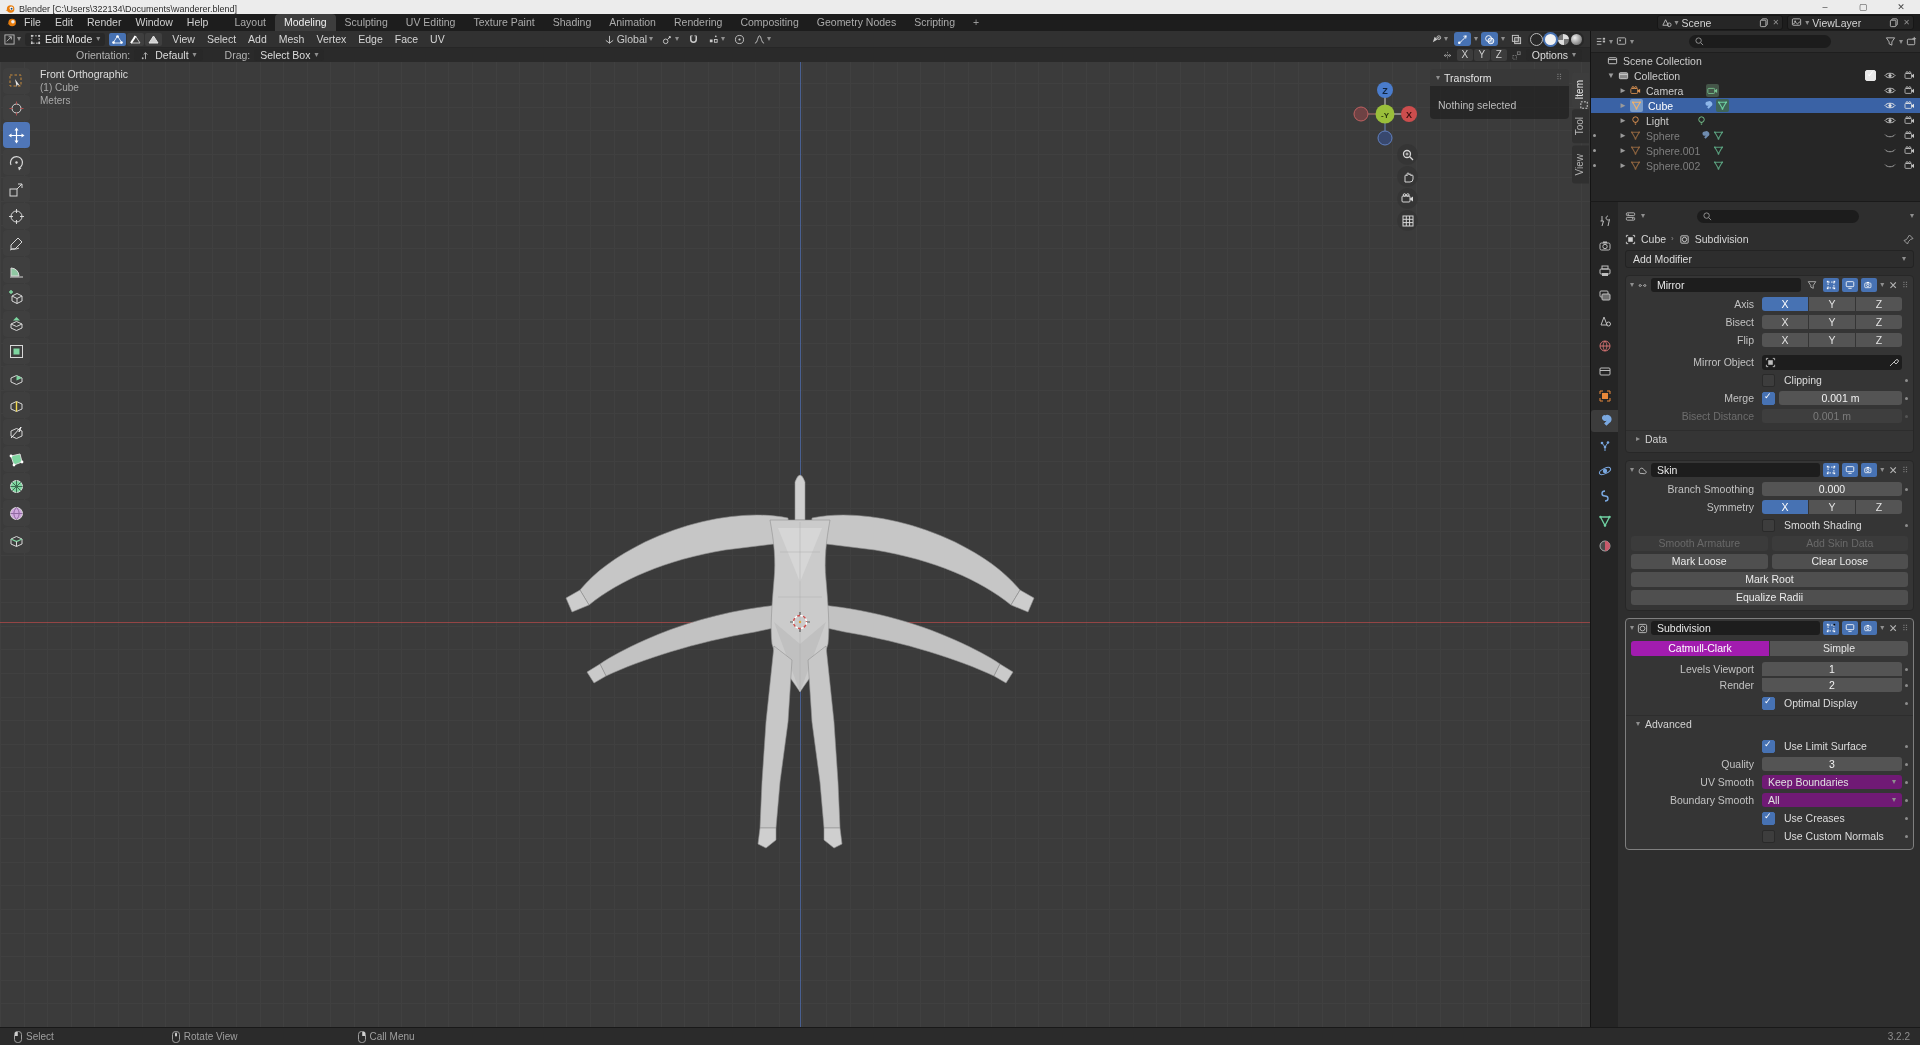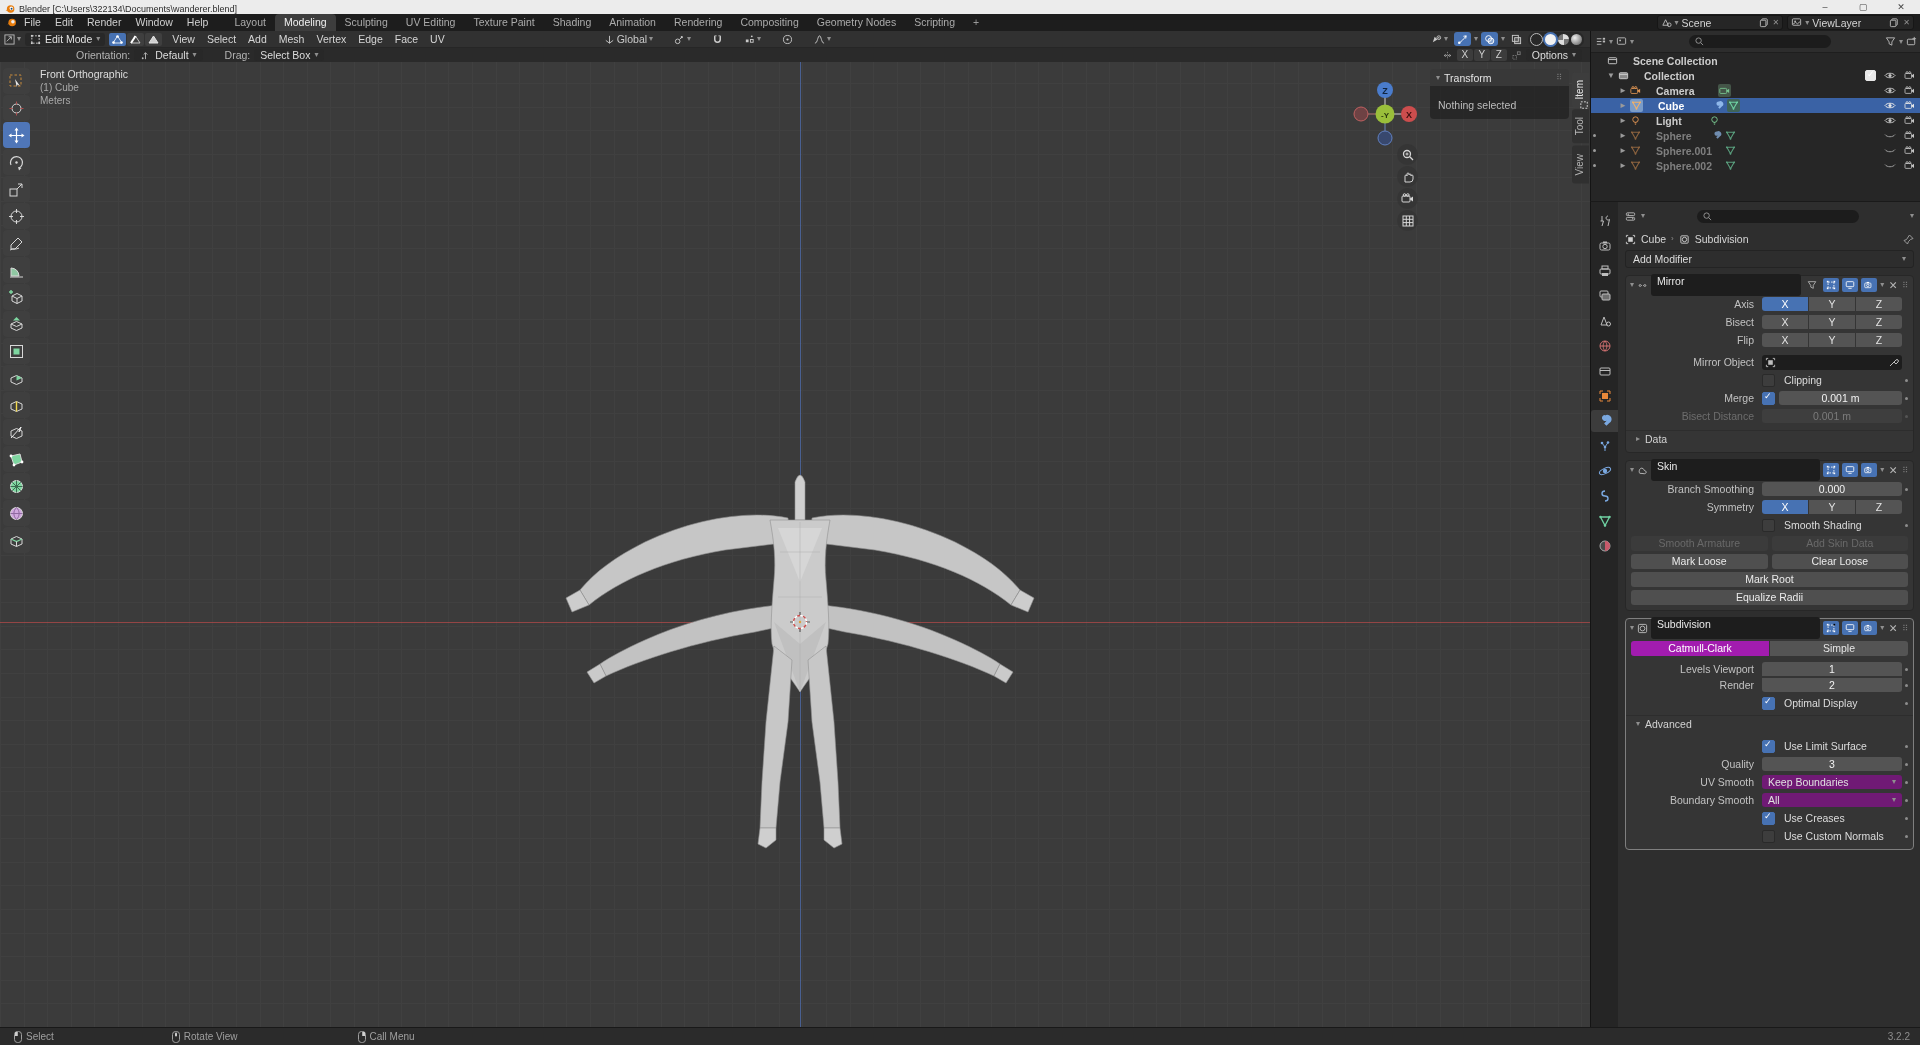--- a/index.html
+++ b/index.html
@@ -26,21 +26,21 @@
   .mini-ico{width:11px;height:11px;display:inline-block;}
   .chev{color:#8f8f8f;font-size:8px;line-height:1;}
   
   .vp-header{position:absolute;top:31px;left:0;width:1590px;height:16px;background:#313131;display:flex;align-items:center;font-size:10.5px;border-bottom:1px solid #262626;}
   .vph-group{display:flex;align-items:center;gap:2px;padding:0 4px;}
   .mode-select{display:flex;align-items:center;gap:4px;background:#282828;border-radius:3px;height:13px;padding:0 5px;color:#e2e2e2;}
   .selmode{display:flex;gap:1px;margin:0 4px;}
   .selmode .smb{width:17px;height:13px;background:#3f3f3f;border-radius:2px;display:flex;align-items:center;justify-content:center;}
   .selmode .smb.on{background:#4772b3;}
   .vp-menu{padding:0 6px;color:#d6d6d6;}
-  .center-tools{display:flex;align-items:center;gap:15px;margin-left:150px;}
+  .center-tools{display:flex;align-items:center;gap:3px;margin-left:150px;}
   .hbtn{display:flex;align-items:center;gap:2px;background:transparent;border-radius:3px;height:14px;padding:0 3px;}
   .hbtn.on{background:#4772b3;}
   .right-tools{margin-left:auto;display:flex;align-items:center;gap:3px;padding-right:6px;}
   .shadegrp{display:flex;background:#282828;border-radius:7px;padding:1px 2px;gap:2px;align-items:center;}
   .sph{width:11px;height:11px;border-radius:50%;}
   .tool-settings{position:absolute;top:48px;left:0;width:1590px;height:14px;background:#2a2a2a;display:flex;align-items:center;font-size:10.5px;color:#bdbdbd;border-bottom:1px solid #222;}
   .ts-label{padding:0 4px;color:#b4b4b4;}
   .ts-dd{display:flex;align-items:center;gap:4px;background:#282828;border-radius:3px;height:12px;padding:0 6px;color:#dcdcdc;}
   .xyz-mini{display:flex;gap:1px;}
   .xyz-mini div{width:16px;height:12px;background:#3c3c3c;border-radius:2px;text-align:center;line-height:12px;color:#cfcfcf;font-size:10px;}
@@ -76,38 +76,38 @@
   .stab{writing-mode:vertical-rl;transform:rotate(180deg);background:#303030;color:#b5b5b5;font-size:10px;
         padding:8px 2px;border-radius:0 3px 3px 0;text-align:center;}
   .stab.on{background:#3d3d3d;color:#e8e8e8;}
   
   .outliner{position:absolute;left:1590px;top:31px;width:330px;height:170px;background:#262626;border-left:1px solid #141414;font-size:10.5px;}
   .out-head{height:21px;display:flex;align-items:center;gap:3px;padding:0 4px;background:#2d2d2d;border-bottom:1px solid #1e1e1e;}
   .search{flex:1;display:flex;align-items:center;gap:4px;background:#1c1c1c;border-radius:8px;height:13px;padding:0 6px;max-width:130px;margin:0 auto;}
   .orow{height:15px;display:flex;align-items:center;gap:3px;padding-left:6px;color:#cccccc;position:relative;}
   .orow.sel{background:#3a62a5;color:#fff;}
   .orow.dim .olabel{color:#7f7f7f;}
-  .olabel{margin-left:12px;font-weight:bold;}
+  .olabel{margin-left:2px;}
   .oright{position:absolute;right:6px;display:flex;gap:8px;align-items:center;}
   .disc{color:#9a9a9a;font-size:8px;width:8px;text-align:center;}
   .dot-mark{position:absolute;left:2px;width:3px;height:3px;border-radius:50%;background:#9a9a9a;}
   
   .props{position:absolute;left:1590px;top:201px;width:330px;height:827px;background:#2e2e2e;border-left:1px solid #141414;border-top:1px solid #1a1a1a;font-size:10.5px;}
   .ptabs{position:absolute;left:0;top:0;bottom:0;width:27px;background:#252525;display:flex;flex-direction:column;align-items:center;padding-top:8px;gap:3px;}
   .ptab{width:27px;height:22px;display:flex;align-items:center;justify-content:center;border-radius:3px 0 0 3px;}
   .ptab.on{background:#3c3c3c;}
   .pcontent{position:absolute;left:27px;right:0;top:0;bottom:0;padding:5px 7px 0 7px;overflow:hidden;}
   .phead{display:flex;align-items:center;gap:5px;height:18px;}
   .psearch{flex:1;display:flex;align-items:center;gap:4px;background:#1c1c1c;border-radius:8px;height:13px;padding:0 6px;max-width:150px;margin:0 auto;}
   .crumb{display:flex;align-items:center;gap:5px;height:20px;margin-top:4px;color:#d6d6d6;}
   .addmod{margin-top:1px;height:16px;background:#2d2d2d;border:1px solid #232323;border-radius:3px;display:flex;align-items:center;padding:0 7px;color:#dddddd;}
   .panel{margin-top:7px;background:#353535;border:1px solid #272727;border-radius:4px;padding-bottom:5px;}
   .panel.hl{border-color:#7f7f7f;}
   .mhead{height:18px;display:flex;align-items:center;gap:3px;padding:0 4px;}
-  .mname{flex:1;background:#1d1d1d;border-radius:3px;height:22px;line-height:14px;padding:0 6px;color:#e8e8e8;}
+  .mname{flex:1;background:#1d1d1d;border-radius:3px;height:14px;line-height:14px;padding:0 6px;color:#e8e8e8;}
   .mtog{width:16px;height:14px;border-radius:2px;display:flex;align-items:center;justify-content:center;background:transparent;}
   .mtog.on{background:#4772b3;}
   .mx{color:#b5b5b5;width:12px;text-align:center;}
   .prow{display:flex;align-items:center;height:16px;margin-top:2px;padding-right:2px;}
   .plabel{width:128px;text-align:right;padding-right:8px;color:#c2c2c2;flex:none;}
   .plabel.dis{color:#6d6d6d;}
   .pbody{flex:1;display:flex;align-items:center;gap:4px;}
   .pdot{width:9px;flex:none;display:flex;justify-content:center;}
   .pdot i{width:3px;height:3px;border-radius:50%;background:#8d8d8d;}
   .seg{flex:1;display:flex;gap:1px;}

